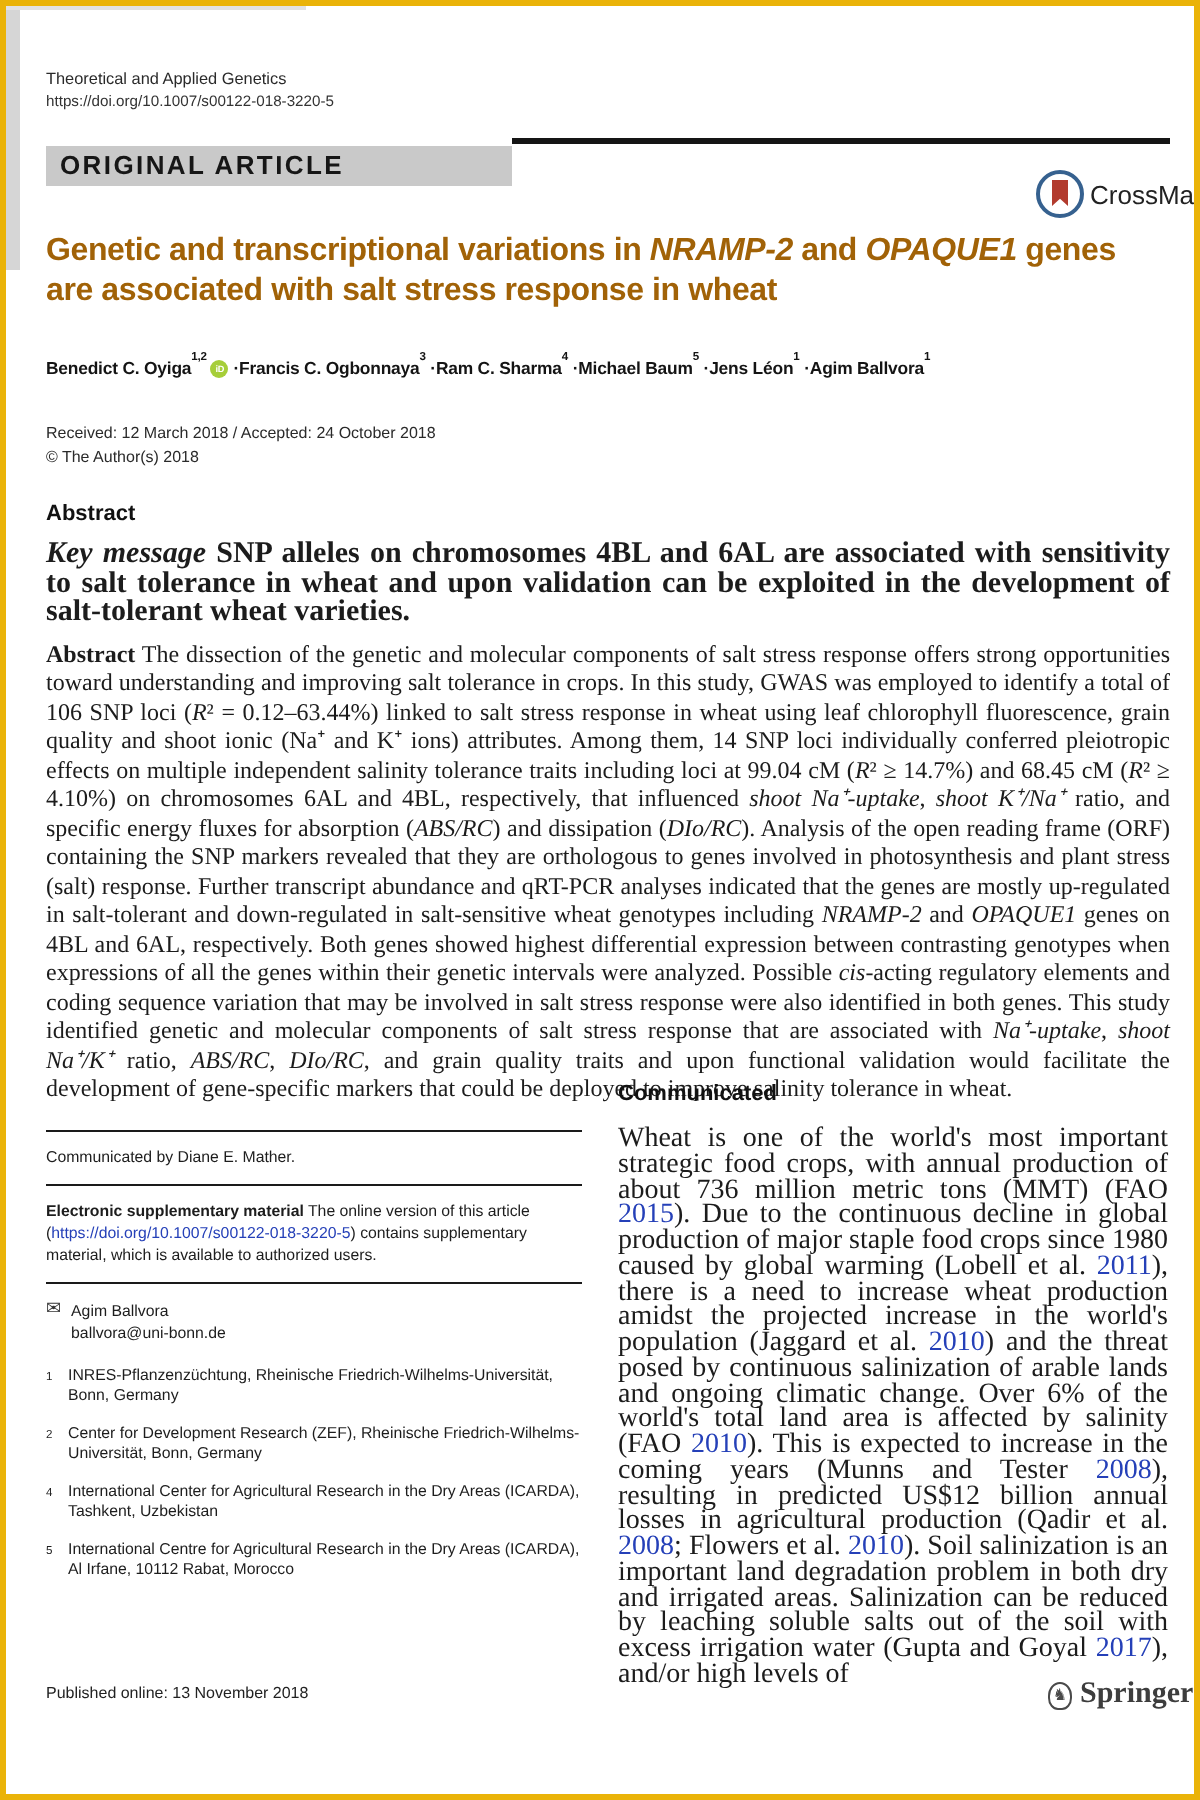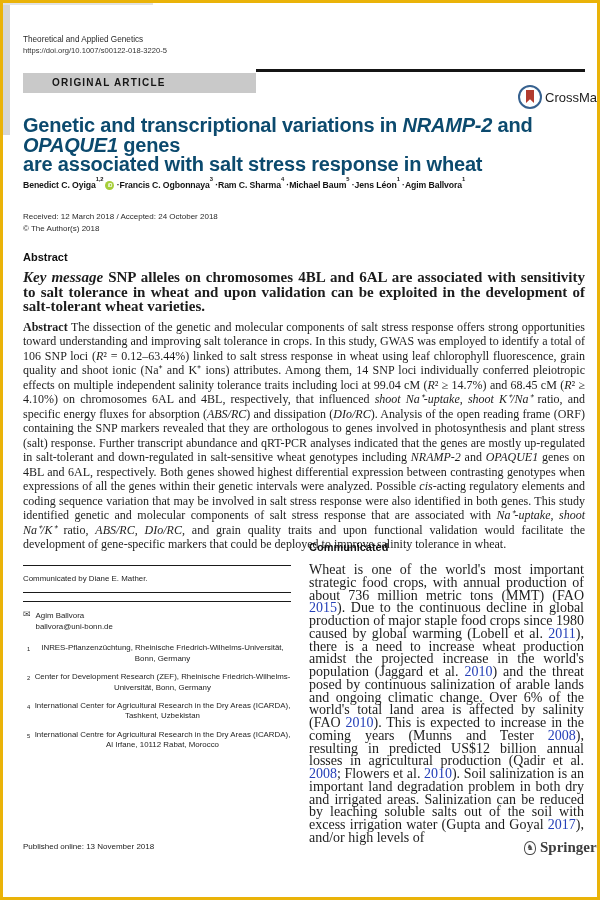--- a/index.html
+++ b/index.html
@@ -18,31 +18,31 @@
   .scan-band-top{position:absolute;left:0;top:0;width:150px;height:2px;background:#e2e2e2;}
 
   
   .hdr{position:absolute;left:20px;top:31px;line-height:11px;}
   .journal-name{font-size:8.2px;color:#2a2a2a;}
   .doi-line{font-size:7.6px;color:#333;}
 
   .bar-row{position:absolute;left:20px;top:66px;width:562px;height:24px;}
   .bar-line{position:absolute;left:233px;right:0;top:0;height:2.5px;background:#151515;}
   .type-badge{position:absolute;left:0;top:4px;width:233px;height:20px;background:var(--bar-gray);}
-  .type-badge span{display:block;font-size:10px;font-weight:bold;letter-spacing:1.2px;color:#161616;line-height:20px;padding-left:7px;margin-left:22px;}
+  .type-badge span{display:block;font-size:13px;font-weight:bold;letter-spacing:1.2px;color:#161616;line-height:20px;padding-left:7px;}
 
   .crossmark{position:absolute;left:515px;top:82px;display:flex;align-items:center;gap:3px;}
   .cm-circle{position:relative;width:20px;height:20px;border:2.4px solid #36618f;border-radius:50%;background:#fff;flex:0 0 auto;}
   .cm-mark{position:absolute;left:6px;top:3px;width:8px;height:13px;background:#b23b2e;
     clip-path:polygon(0 0,100% 0,100% 100%,50% 72%,0 100%);}
   .cm-label{font-size:13px;color:#222;}
 
   
   .title{position:absolute;left:20px;top:113px;width:562px;
-    font-size:20px;font-weight:bold;line-height:19.5px;color:#0c4a6e;letter-spacing:-0.2px;}
+    font-size:16px;font-weight:bold;line-height:19.5px;color:#a16207;letter-spacing:-0.2px;}
   .authors{position:absolute;left:20px;top:176px;width:566px;font-size:8.7px;font-weight:bold;color:#141414;letter-spacing:-0.1px;}
   .author{white-space:nowrap;}
   .author::after{content:" \00B7 ";}
   .author:last-child::after{content:"";}
   .asup{font-size:5.8px;position:relative;top:-3px;font-weight:bold;}
   .orcid{display:inline-block;width:9px;height:9px;border-radius:50%;background:#a6ce39;color:#fff;
     font-size:4.6px;font-weight:bold;text-align:center;line-height:9px;vertical-align:1px;margin-left:2px;}
 
   .meta{position:absolute;left:20px;top:208px;font-size:8px;line-height:11.5px;color:#2a2a2a;}
 
@@ -57,21 +57,21 @@
   .sg-i{font-style:italic;}
   .sg-l{color:var(--link);}
 
   
   .col-left{position:absolute;left:20px;top:562px;width:268px;font-size:7.9px;line-height:10.4px;color:#1d1d1d;}
   .rule{border-top:1.5px solid #1a1a1a;margin:0 0 8px 0;}
   .communicated{margin:0 0 8px 0;}
   .esm{margin:0 0 8px 0;line-height:10.6px;}
   .correspond{display:flex;gap:5px;margin:2px 0 11px 0;line-height:11px;}
   .mail-ic{font-size:9px;color:#333;flex:0 0 auto;position:relative;top:-1px;}
-  .affil{display:flex;margin-bottom:8.5px;text-align:center;}
+  .affil{display:flex;margin-bottom:8.5px;}
   .affil sup{flex:0 0 11px;font-size:5.8px;position:relative;top:1px;}
   .affil .atx{line-height:10.2px;}
 
   .col-right{position:absolute;left:306px;top:538px;width:275px;}
   .intro-h{font-size:11px;font-weight:bold;margin:0 0 11px 0;color:#111;}
   .intro-p{margin:0;font-size:14px;line-height:12.75px;text-align:justify;}
 
   
   .pub-online{position:absolute;left:20px;top:839px;font-size:8px;color:#222;}
   .springer{position:absolute;left:521px;top:836px;display:flex;align-items:center;gap:4px;}
@@ -123,20 +123,21 @@
   <div class="abstract">
     <h2 class="sec-h">Abstract</h2>
     <p class="keymsg serif"><span class="sg-b sg-i">Key message</span><span class="sg-b">  SNP alleles on chromosomes 4BL and 6AL are associated with sensitivity to salt tolerance in wheat and upon validation can be exploited in the development of salt-tolerant wheat varieties.</span></p>
     <p class="absbody serif"><span class="sg-b">Abstract</span><span>  The dissection of the genetic and molecular components of salt stress response offers strong opportunities toward understanding and improving salt tolerance in crops. In this study, GWAS was employed to identify a total of 106 SNP loci (</span><span class="sg-i">R</span><span>² = 0.12–63.44%) linked to salt stress response in wheat using leaf chlorophyll fluorescence, grain quality and shoot ionic (Na⁺ and K⁺ ions) attributes. Among them, 14 SNP loci individually conferred pleiotropic effects on multiple independent salinity tolerance traits including loci at 99.04 cM (</span><span class="sg-i">R</span><span>² ≥ 14.7%) and 68.45 cM (</span><span class="sg-i">R</span><span>² ≥ 4.10%) on chromosomes 6AL and 4BL, respectively, that influenced </span><span class="sg-i">shoot Na⁺-uptake</span><span>, </span><span class="sg-i">shoot K⁺/Na⁺</span><span> ratio, and specific energy fluxes for absorption (</span><span class="sg-i">ABS/RC</span><span>) and dissipation (</span><span class="sg-i">DIo/RC</span><span>). Analysis of the open reading frame (ORF) containing the SNP markers revealed that they are orthologous to genes involved in photosynthesis and plant stress (salt) response. Further transcript abundance and qRT-PCR analyses indicated that the genes are mostly up-regulated in salt-tolerant and down-regulated in salt-sensitive wheat genotypes including </span><span class="sg-i">NRAMP-2</span><span> and </span><span class="sg-i">OPAQUE1</span><span> genes on 4BL and 6AL, respectively. Both genes showed highest differential expression between contrasting genotypes when expressions of all the genes within their genetic intervals were analyzed. Possible </span><span class="sg-i">cis</span><span>-acting regulatory elements and coding sequence variation that may be involved in salt stress response were also identified in both genes. This study identified genetic and molecular components of salt stress response that are associated with </span><span class="sg-i">Na⁺-uptake</span><span>, </span><span class="sg-i">shoot Na⁺/K⁺</span><span> ratio, </span><span class="sg-i">ABS/RC</span><span>, </span><span class="sg-i">DIo/RC</span><span>, and grain quality traits and upon functional validation would facilitate the development of gene-specific markers that could be deployed to improve salinity tolerance in wheat.</span></p>
   </div>
 
   <div class="col-left">
     <div class="rule"></div>
     <p class="communicated">Communicated by Diane E. Mather.</p>
     <div class="rule"></div>
+    <p class="esm"><span class="sg-b">Electronic supplementary material</span><span>  The online version of this article (</span><span class="sg-l">https://doi.org/10.1007/s00122-018-3220-5</span><span>) contains supplementary material, which is available to authorized users.</span></p>
     <div class="rule"></div>
     <div class="correspond">
       <span class="mail-ic">✉</span>
       <span>
         <span>Agim Ballvora</span><br>
         <span>ballvora@uni-bonn.de</span>
       </span>
     </div>
     <div class="affil">
       <sup>1</sup>

